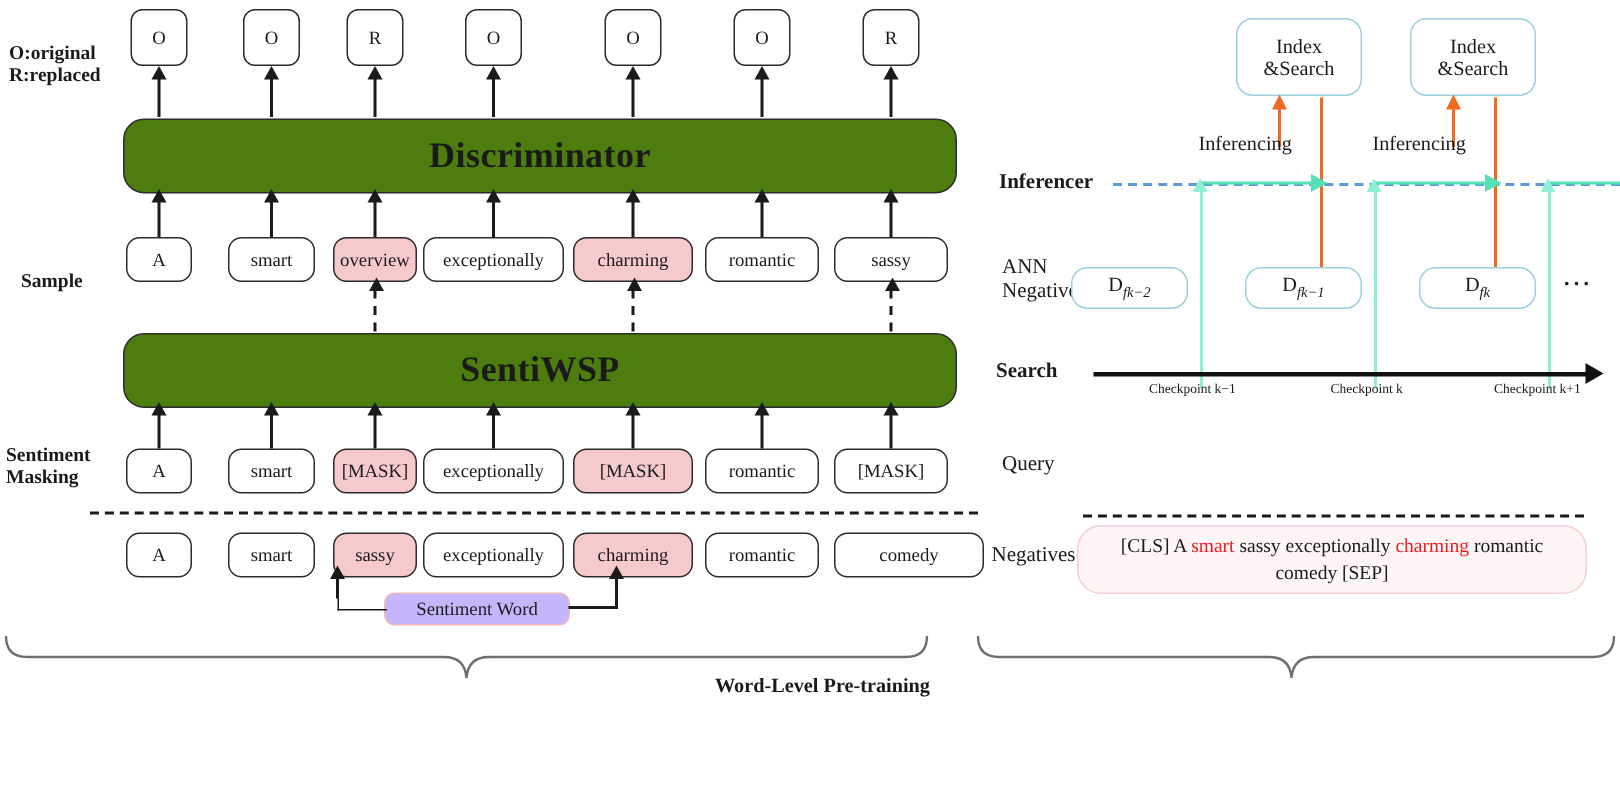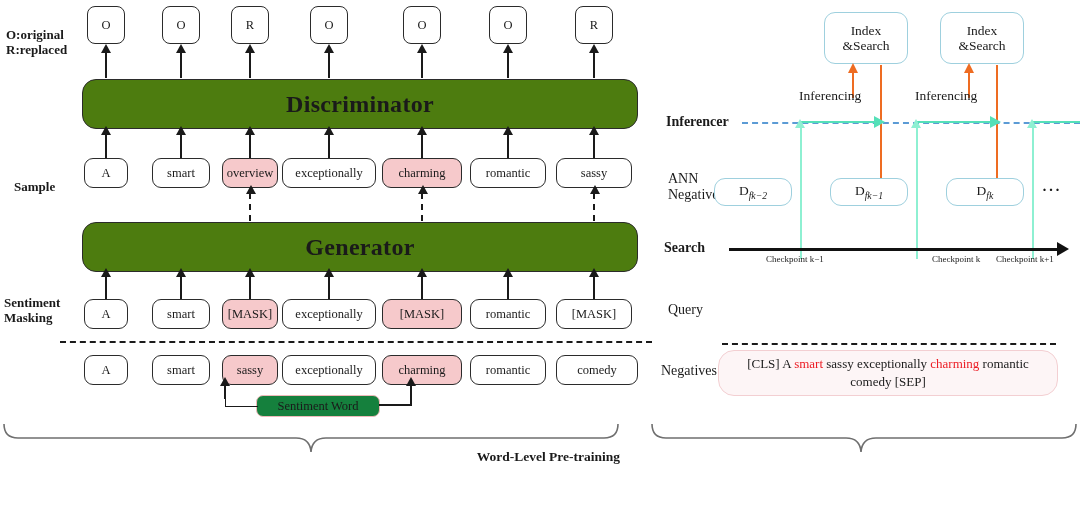--- a/index.html
+++ b/index.html
@@ -77,21 +77,21 @@
   }
   .sentbox.pos{border:1.4px solid #f3cfd2;background:#fdf5f6;}
   .red{color:#ec1c24;}
   .dots{position:absolute;font-size:15px;font-weight:bold;letter-spacing:1.5px;}
 
   
   .brk{position:absolute;}
   .caption{position:absolute;width:1080px;text-align:center;font-size:16.5px;}
   .sentword{
     position:absolute;box-sizing:border-box;border:1.3px solid #efb9ba;
-    border-radius:7px;background:#15803d;display:flex;align-items:center;
+    border-radius:7px;background:#c4b5fd;display:flex;align-items:center;
     justify-content:center;font-size:12.5px;text-align:right;
   }
   .conn{position:absolute;border-left:1.8px solid #1a1a1a;border-bottom:1.8px solid #1a1a1a;}
   sub{font-size:.72em;}
   .ital{font-style:italic;}
 </style>
 </head>
 <body>
 
 <div id="root">
@@ -175,21 +175,21 @@
         <span>sassy</span>
       </div>
     </div>
 
   <div id="gen-out-arrows">
       <div class="arrow dashed" style="left: 249px; top: 193px; height: 28px;"></div>
       <div class="arrow dashed" style="left: 421px; top: 193px; height: 28px;"></div>
       <div class="arrow dashed" style="left: 593px; top: 193px; height: 28px;"></div>
     </div>
 
-  <div class="modbox" style="left:82px;top:222px;width:556px;height:50px;">Generator</div>
+  <div class="modbox" style="left:82px;top:222px;width:556px;height:50px;">SentiWSP</div>
 
   <div id="gen-in-arrows">
       <div class="arrow" style="left: 105px; top: 276px; height: 23px;"></div>
       <div class="arrow" style="left: 180px; top: 276px; height: 23px;"></div>
       <div class="arrow" style="left: 249px; top: 276px; height: 23px;"></div>
       <div class="arrow" style="left: 328px; top: 276px; height: 23px;"></div>
       <div class="arrow" style="left: 421px; top: 276px; height: 23px;"></div>
       <div class="arrow" style="left: 507px; top: 276px; height: 23px;"></div>
       <div class="arrow" style="left: 593px; top: 276px; height: 23px;"></div>
     </div>
@@ -232,21 +232,21 @@
       </div>
       <div class="tok" style="left: 282px; top: 355px; width: 94px; height: 30px;">
         <span>exceptionally</span>
       </div>
       <div class="tok pink" style="left: 382px; top: 355px; width: 80px; height: 30px;">
         <span>charming</span>
       </div>
       <div class="tok" style="left: 470px; top: 355px; width: 76px; height: 30px;">
         <span>romantic</span>
       </div>
-      <div class="tok" style="left: 556px; top: 355px; width: 82px; height: 30px;">
+      <div class="tok" style="left: 556px; top: 355px; width: 100px; height: 30px;">
         <span>comedy</span>
       </div>
     </div>
 
   <div class="sentword" style="left:256px;top:395px;width:124px;height:22px;">Sentiment Word</div>
   <div class="conn" style="left:225px;top:392px;width:32px;height:14px;"></div>
   <div class="arrow" style="left:224px;top:385px;height:14px;"></div>
   <div style="position:absolute;left:379px;top:404px;width:33px;height:1.8px;background:#1a1a1a;"></div>
   <div style="position:absolute;left:410px;top:392px;width:1.8px;height:14px;background:#1a1a1a;"></div>
   <div class="arrow" style="left:410px;top:385px;height:14px;"></div>
@@ -302,21 +302,21 @@
   <div class="rbox" style="left:946px;top:178px;width:78px;height:28px;">
     <span>
       <span>D</span><sub class="ital">fk</sub>
     </span>
   </div>
   <div class="dots" style="left:1042px;top:182px;">···</div>
 
   <div class="lbl" style="left:664px;top:240px;font-size:14px;">Search</div>
   <div class="taxis" style="left:729px;top:248px;width:329px;"></div>
   <div class="ckpt" style="left:766px;top:254px;">Checkpoint k−1</div>
-  <div class="ckpt" style="left:932px;top:254px;">Checkpoint k</div>
+  <div class="ckpt" style="left:887px;top:254px;">Checkpoint k</div>
   <div class="ckpt" style="left:996px;top:254px;">Checkpoint k+1</div>
 
   <div class="lbl plain" style="left:668px;top:302px;font-size:14px;">Query</div>
 
   <div class="hsep" style="left:722px;top:343px;width:334px;border-top-color:#1a1a1a;"></div>
 
   <div class="lbl plain" style="left:661px;top:363px;font-size:14px;">Negatives</div>
   <div class="sentbox pos" id="positive-box" style="left:718px;top:350px;width:340px;height:46px;">
       <div><span>[CLS] A </span><span class="red">smart</span><span> sassy exceptionally </span><span class="red">charming</span><span> romantic comedy [SEP]</span></div>
     </div>

